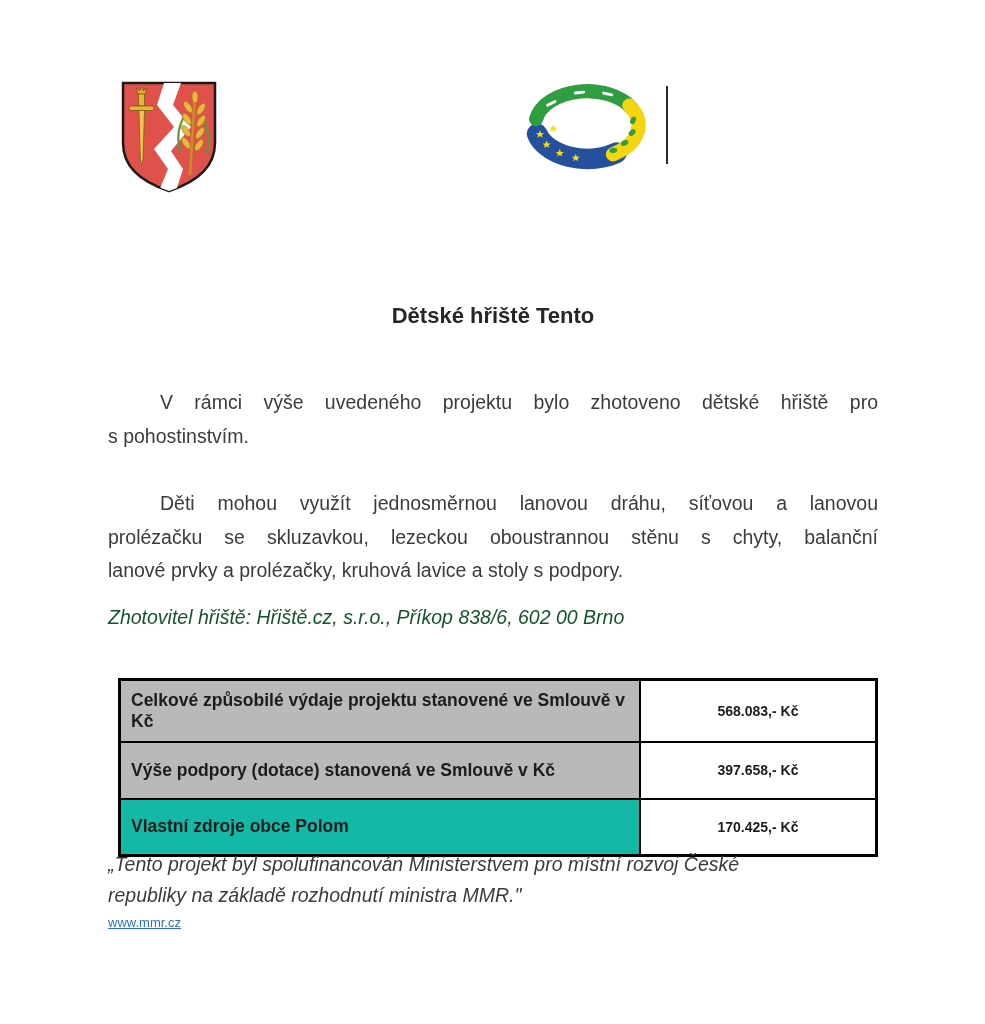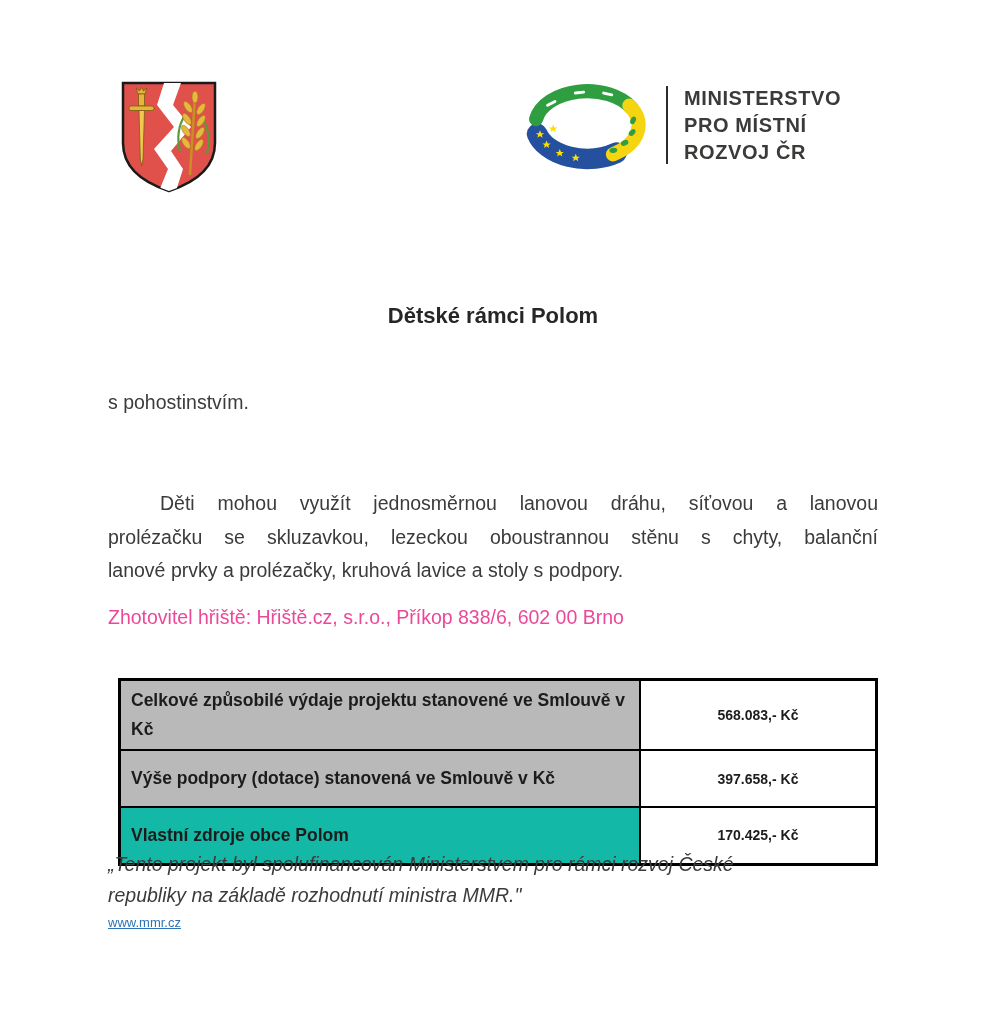--- a/index.html
+++ b/index.html
@@ -24,29 +24,29 @@
     text-align:center; font-size:22px; font-weight:700; color:#262626;
   }
 
   
   .para { position:absolute; left:108px; width:770px; font-size:19.5px; color:#3b3b3b; }
   .jline { line-height:33.5px; text-align:justify; text-align-last:justify; white-space:normal; }
   .jline.indent { padding-left:52px; }
   .jline.lastline { text-align-last:left; }
   .p1 { top:386px; }
   .p2 { top:487px; }
-  .contractor { position:absolute; left:108px; top:602px; width:770px; font-size:19.5px; line-height:30px; color:#ec4899; }
+  .contractor { position:absolute; left:108px; top:602px; width:770px; font-size:19.5px; line-height:30px; color:#14532d;font-style:italic; }
 
   
   .funding { position:absolute; left:118px; top:678px; width:760px; border-collapse:collapse; table-layout:fixed; }
   .funding td { border:2px solid #000; }
   .funding { border:3px solid #000; }
   td.flabel {
     width:498px; background:#b9b9b9; color:#1c1c1c;
-    font-weight:700; font-size:17.5px; line-height:29px;
+    font-weight:700; font-size:17.5px; line-height:21px;
     padding:5px 10px 5px 10px; vertical-align:middle;
   }
   td.fvalue {
     background:#ffffff; color:#1c1c1c; font-weight:700; font-size:14px;
     text-align:center; vertical-align:middle;
   }
   tr.r1 { height:62px; }
   tr.r2, tr.r3 { height:57px; }
 
   
@@ -121,30 +121,26 @@
 
       <g>
         <use href="#star" transform="translate(20,60)"></use>
         <use href="#star" transform="translate(27,71)"></use>
         <use href="#star" transform="translate(41,80)"></use>
         <use href="#star" transform="translate(58,85)"></use>
         <use href="#star" transform="translate(34,54)"></use>
       </g>
     </svg>
     <div class="mmr-divider"></div>
-    <div class="mmr-name">
-      <div>MINISTERSTVO</div>
-      <div>PRO MÍSTNÍ</div>
-      <div>ROZVOJ ČR</div>
-    </div>
   </div>
 
-  <div class="doc-title">Dětské rámci Polom</div>
+  <div class="doc-title">Dětské hřiště Tento</div>
 
   <div class="para p1">
+    <div class="jline indent">V rámci výše uvedeného projektu bylo zhotoveno dětské hřiště pro</div>
     <div class="jline lastline">s pohostinstvím.</div>
   </div>
 
   <div class="para p2">
     <div class="jline indent">Děti mohou využít jednosměrnou lanovou dráhu, síťovou a lanovou</div>
     <div class="jline">prolézačku se skluzavkou, lezeckou oboustrannou stěnu s chyty, balanční</div>
     <div class="jline lastline">lanové prvky a prolézačky, kruhová lavice a stoly s podpory.</div>
   </div>
 
   <div class="contractor">Zhotovitel hřiště: Hřiště.cz, s.r.o., Příkop 838/6, 602 00 Brno</div>
@@ -160,19 +156,19 @@
         <td class="fvalue">397.658,- Kč</td>
       </tr>
       <tr class="r3">
         <td class="flabel" style="background: #14b8a6;">Vlastní zdroje obce Polom</td>
         <td class="fvalue">170.425,- Kč</td>
       </tr>
     </tbody>
   </table>
 
   <div class="quote">
-    <div>„Tento projekt byl spolufinancován Ministerstvem pro rámci rozvoj České</div>
+    <div>„Tento projekt byl spolufinancován Ministerstvem pro místní rozvoj České</div>
     <div>republiky na základě rozhodnutí ministra MMR."</div>
   </div>
 
   <a class="mmr-link" href="#" style="color: rgb(46, 116, 181);">www.mmr.cz</a>
 
 </div>
 
 </body></html>

